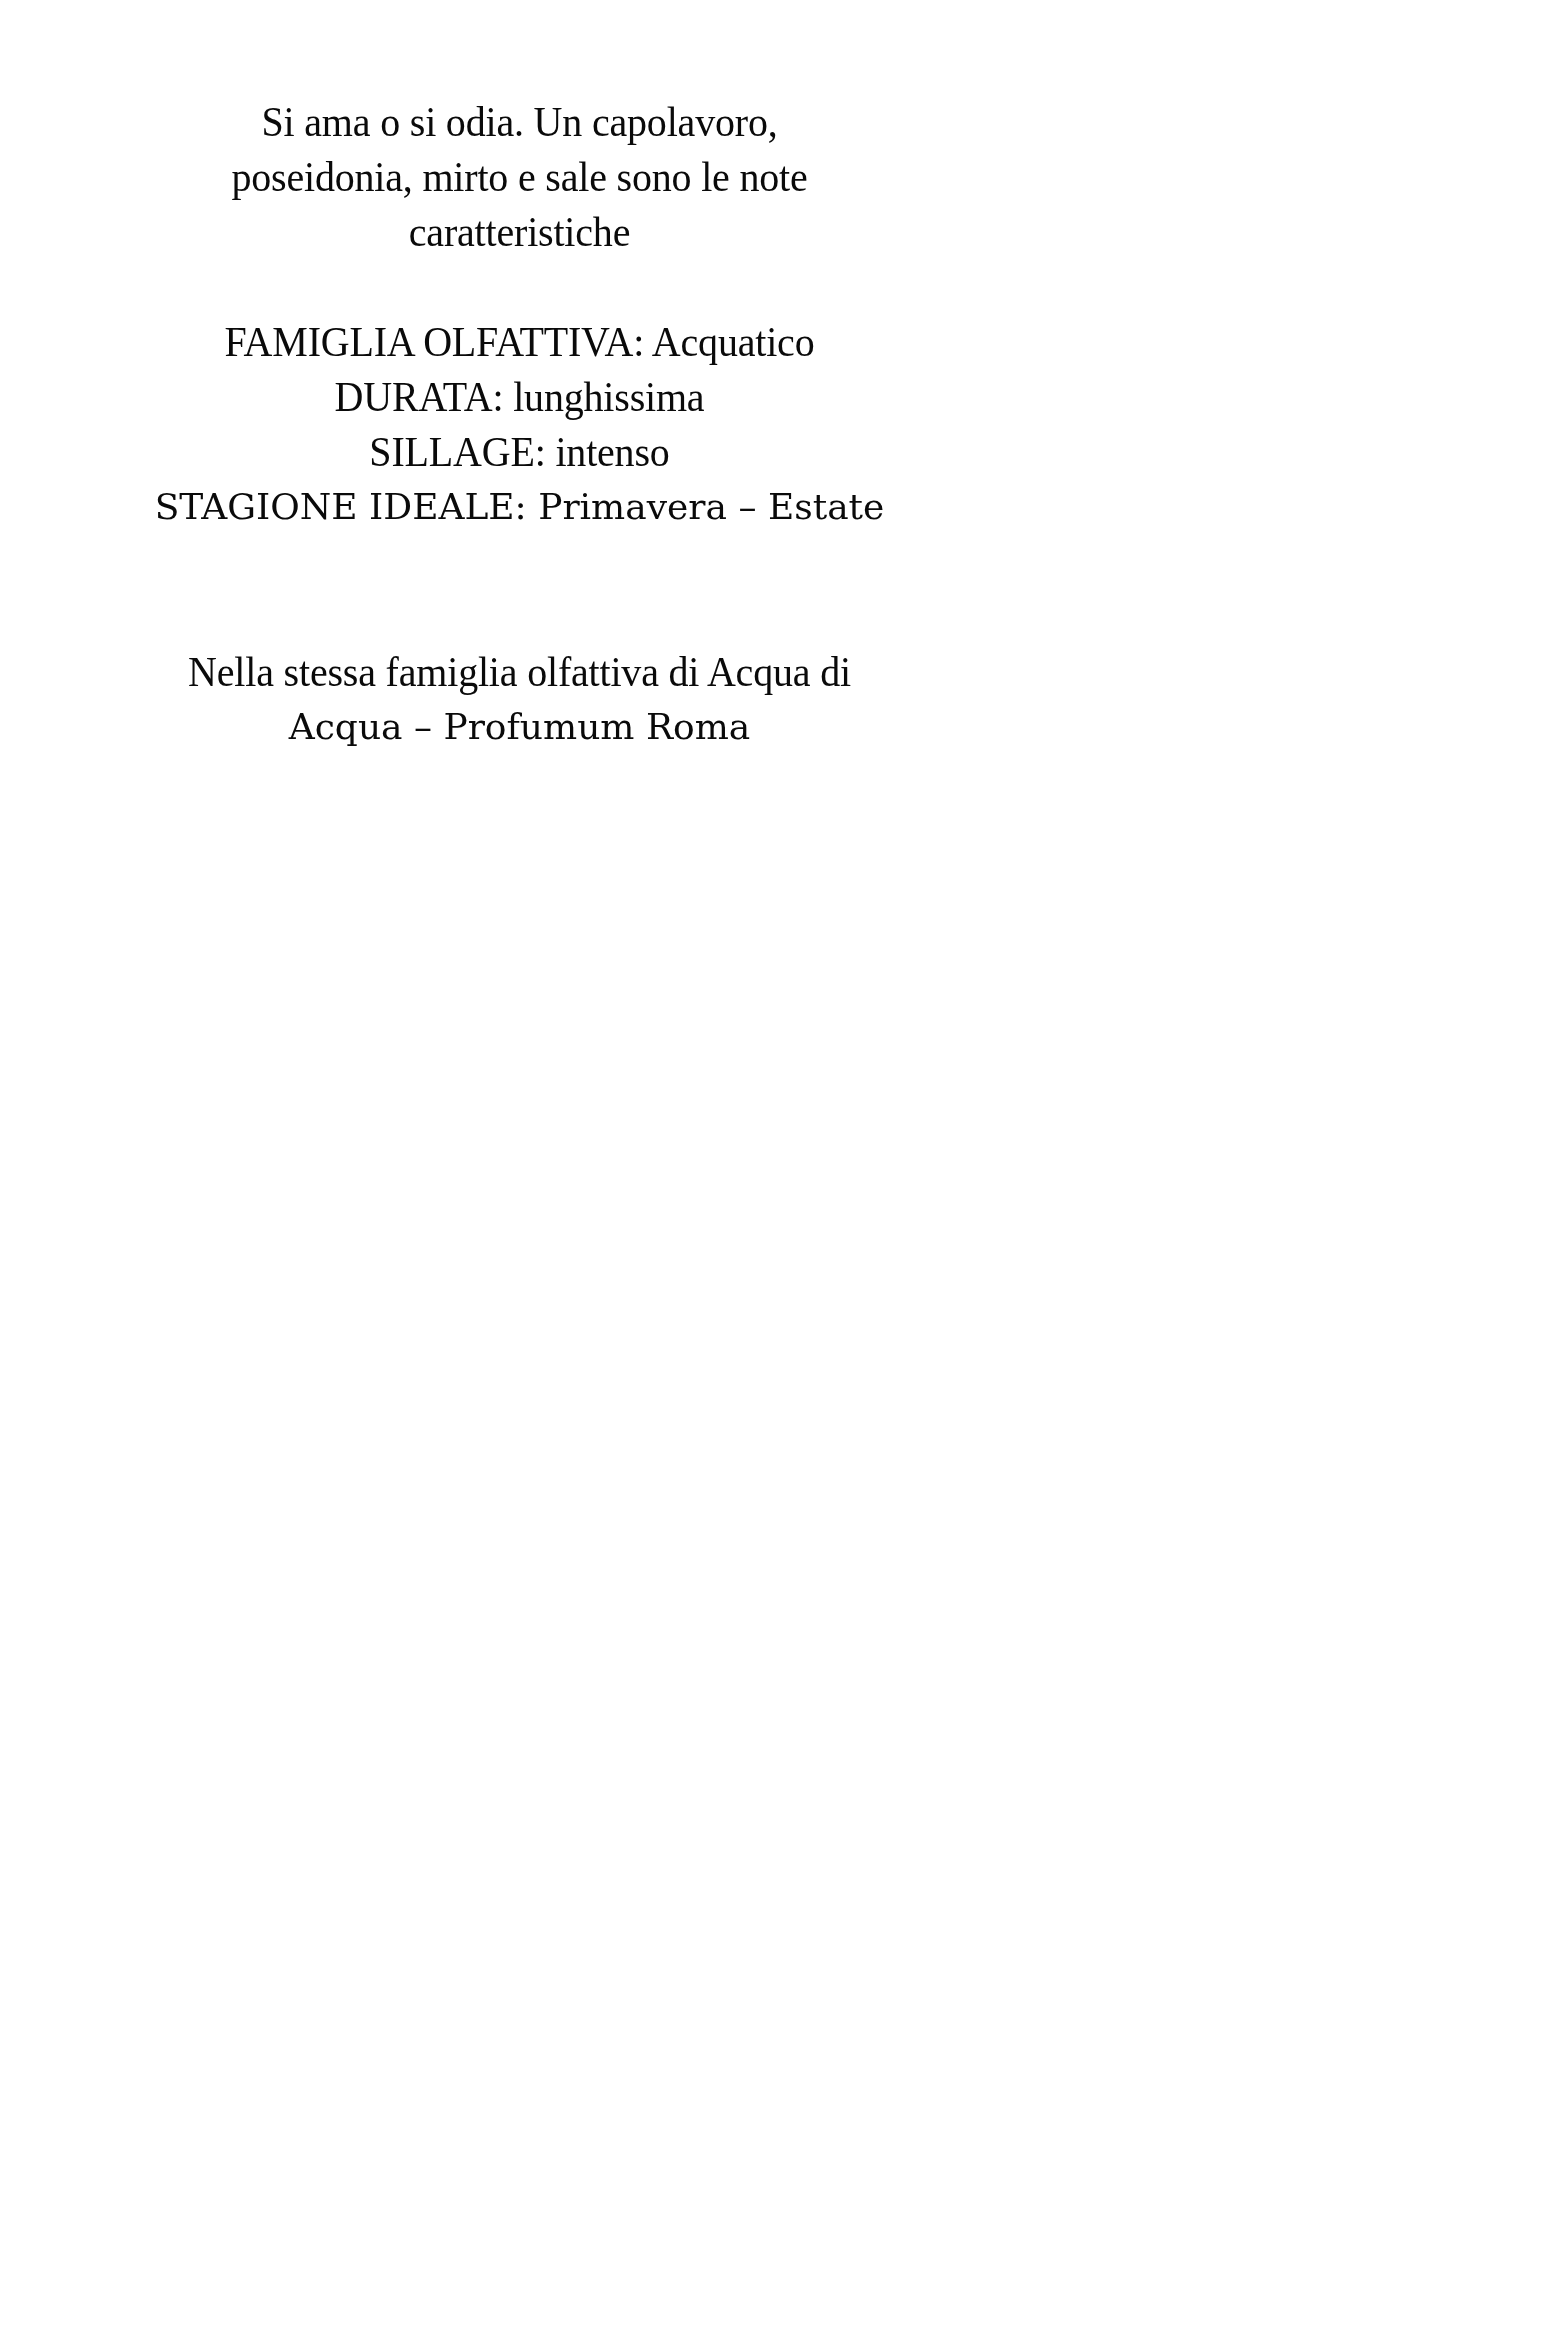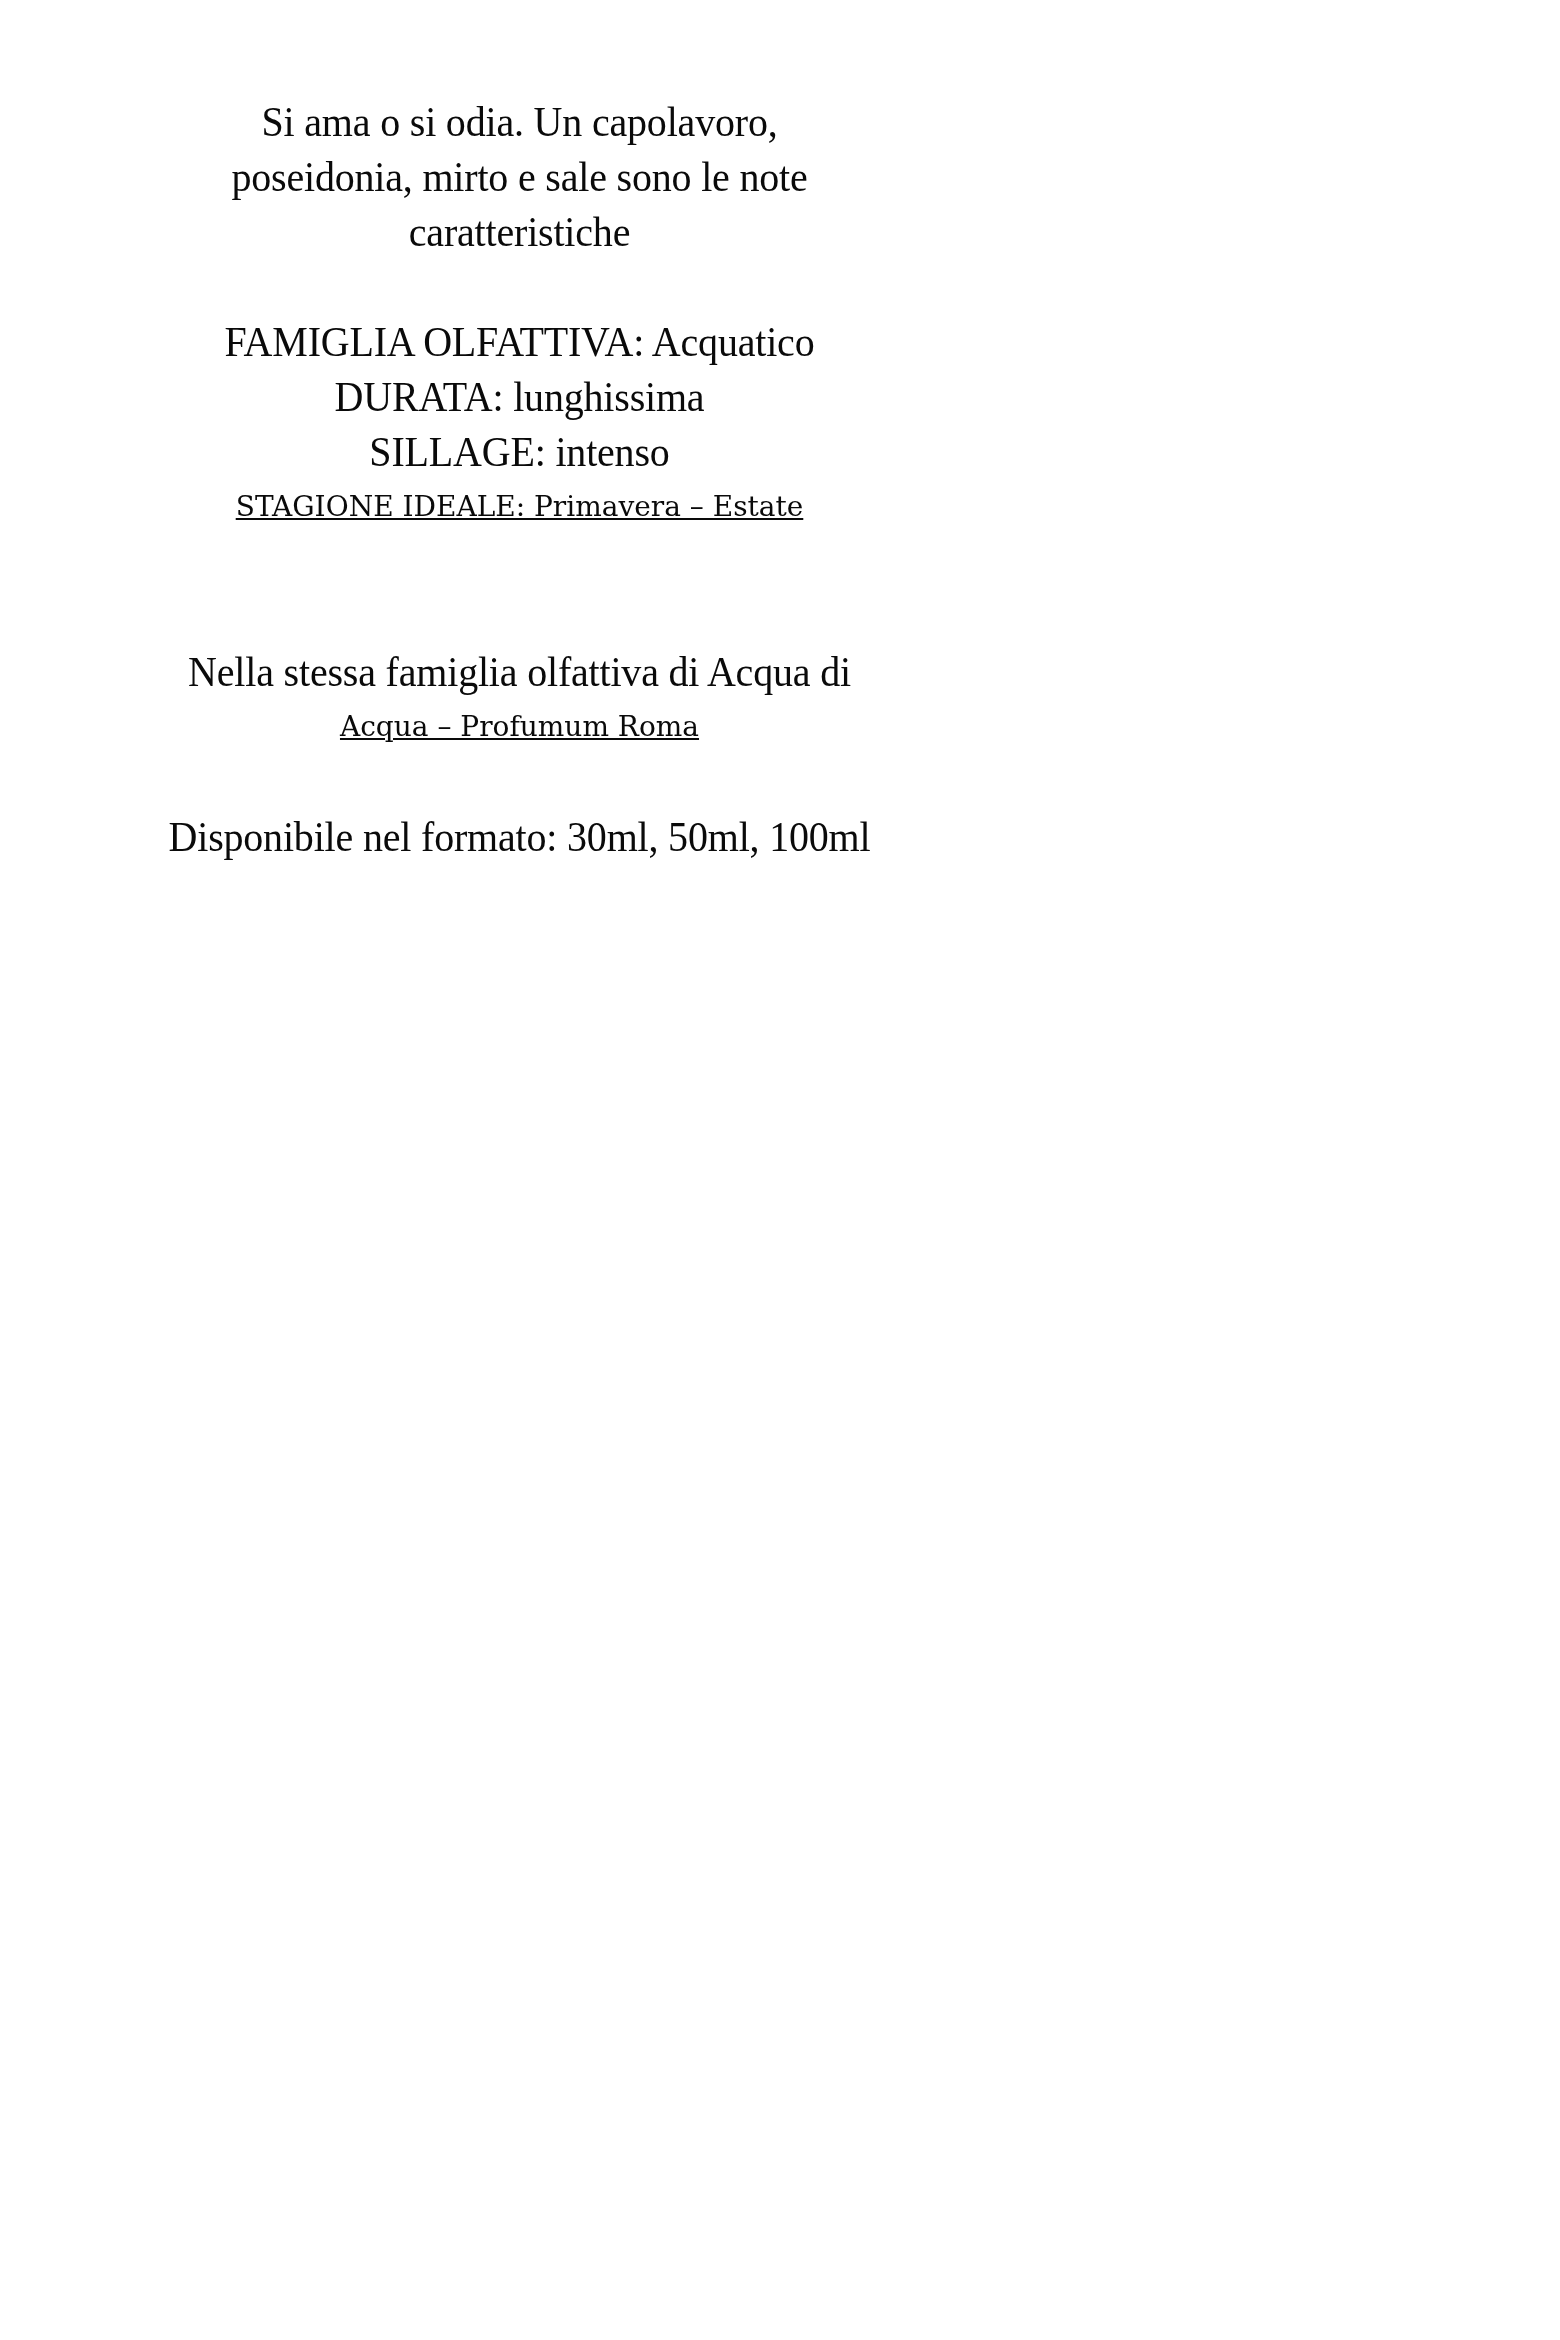--- a/index.html
+++ b/index.html
@@ -46,25 +46,24 @@
   }
 
   
   .gap {
     height: 55px;
   }
 
   
   .fallback {
     font-family: "DejaVu Serif", serif;
-    font-size: 28px;
+    font-size: 36px;
     line-height: 55px;
     transform: scaleX(1);
     letter-spacing: 0px;
-    text-decoration: underline;
   }
 
   .nowrap { white-space: nowrap; }
 </style>
 </head>
 <body>
 
 <div class="page">
   <div class="doc">
 
@@ -88,22 +87,19 @@
 
     <div class="gap"></div>
 
     <div class="para">
       <div class="line">Nella stessa famiglia olfattiva di Acqua di</div>
       <div class="line fallback">Acqua – Profumum Roma</div>
     </div>
 
     <div class="gap"></div>
 
-    <div class="para">
-      <div class="line">Disponibile nel formato: 30ml, 50ml, 100ml</div>
-    </div>
 
     <div class="gap"></div>
 
 
   </div>
 </div>
 
 
 </body></html>

